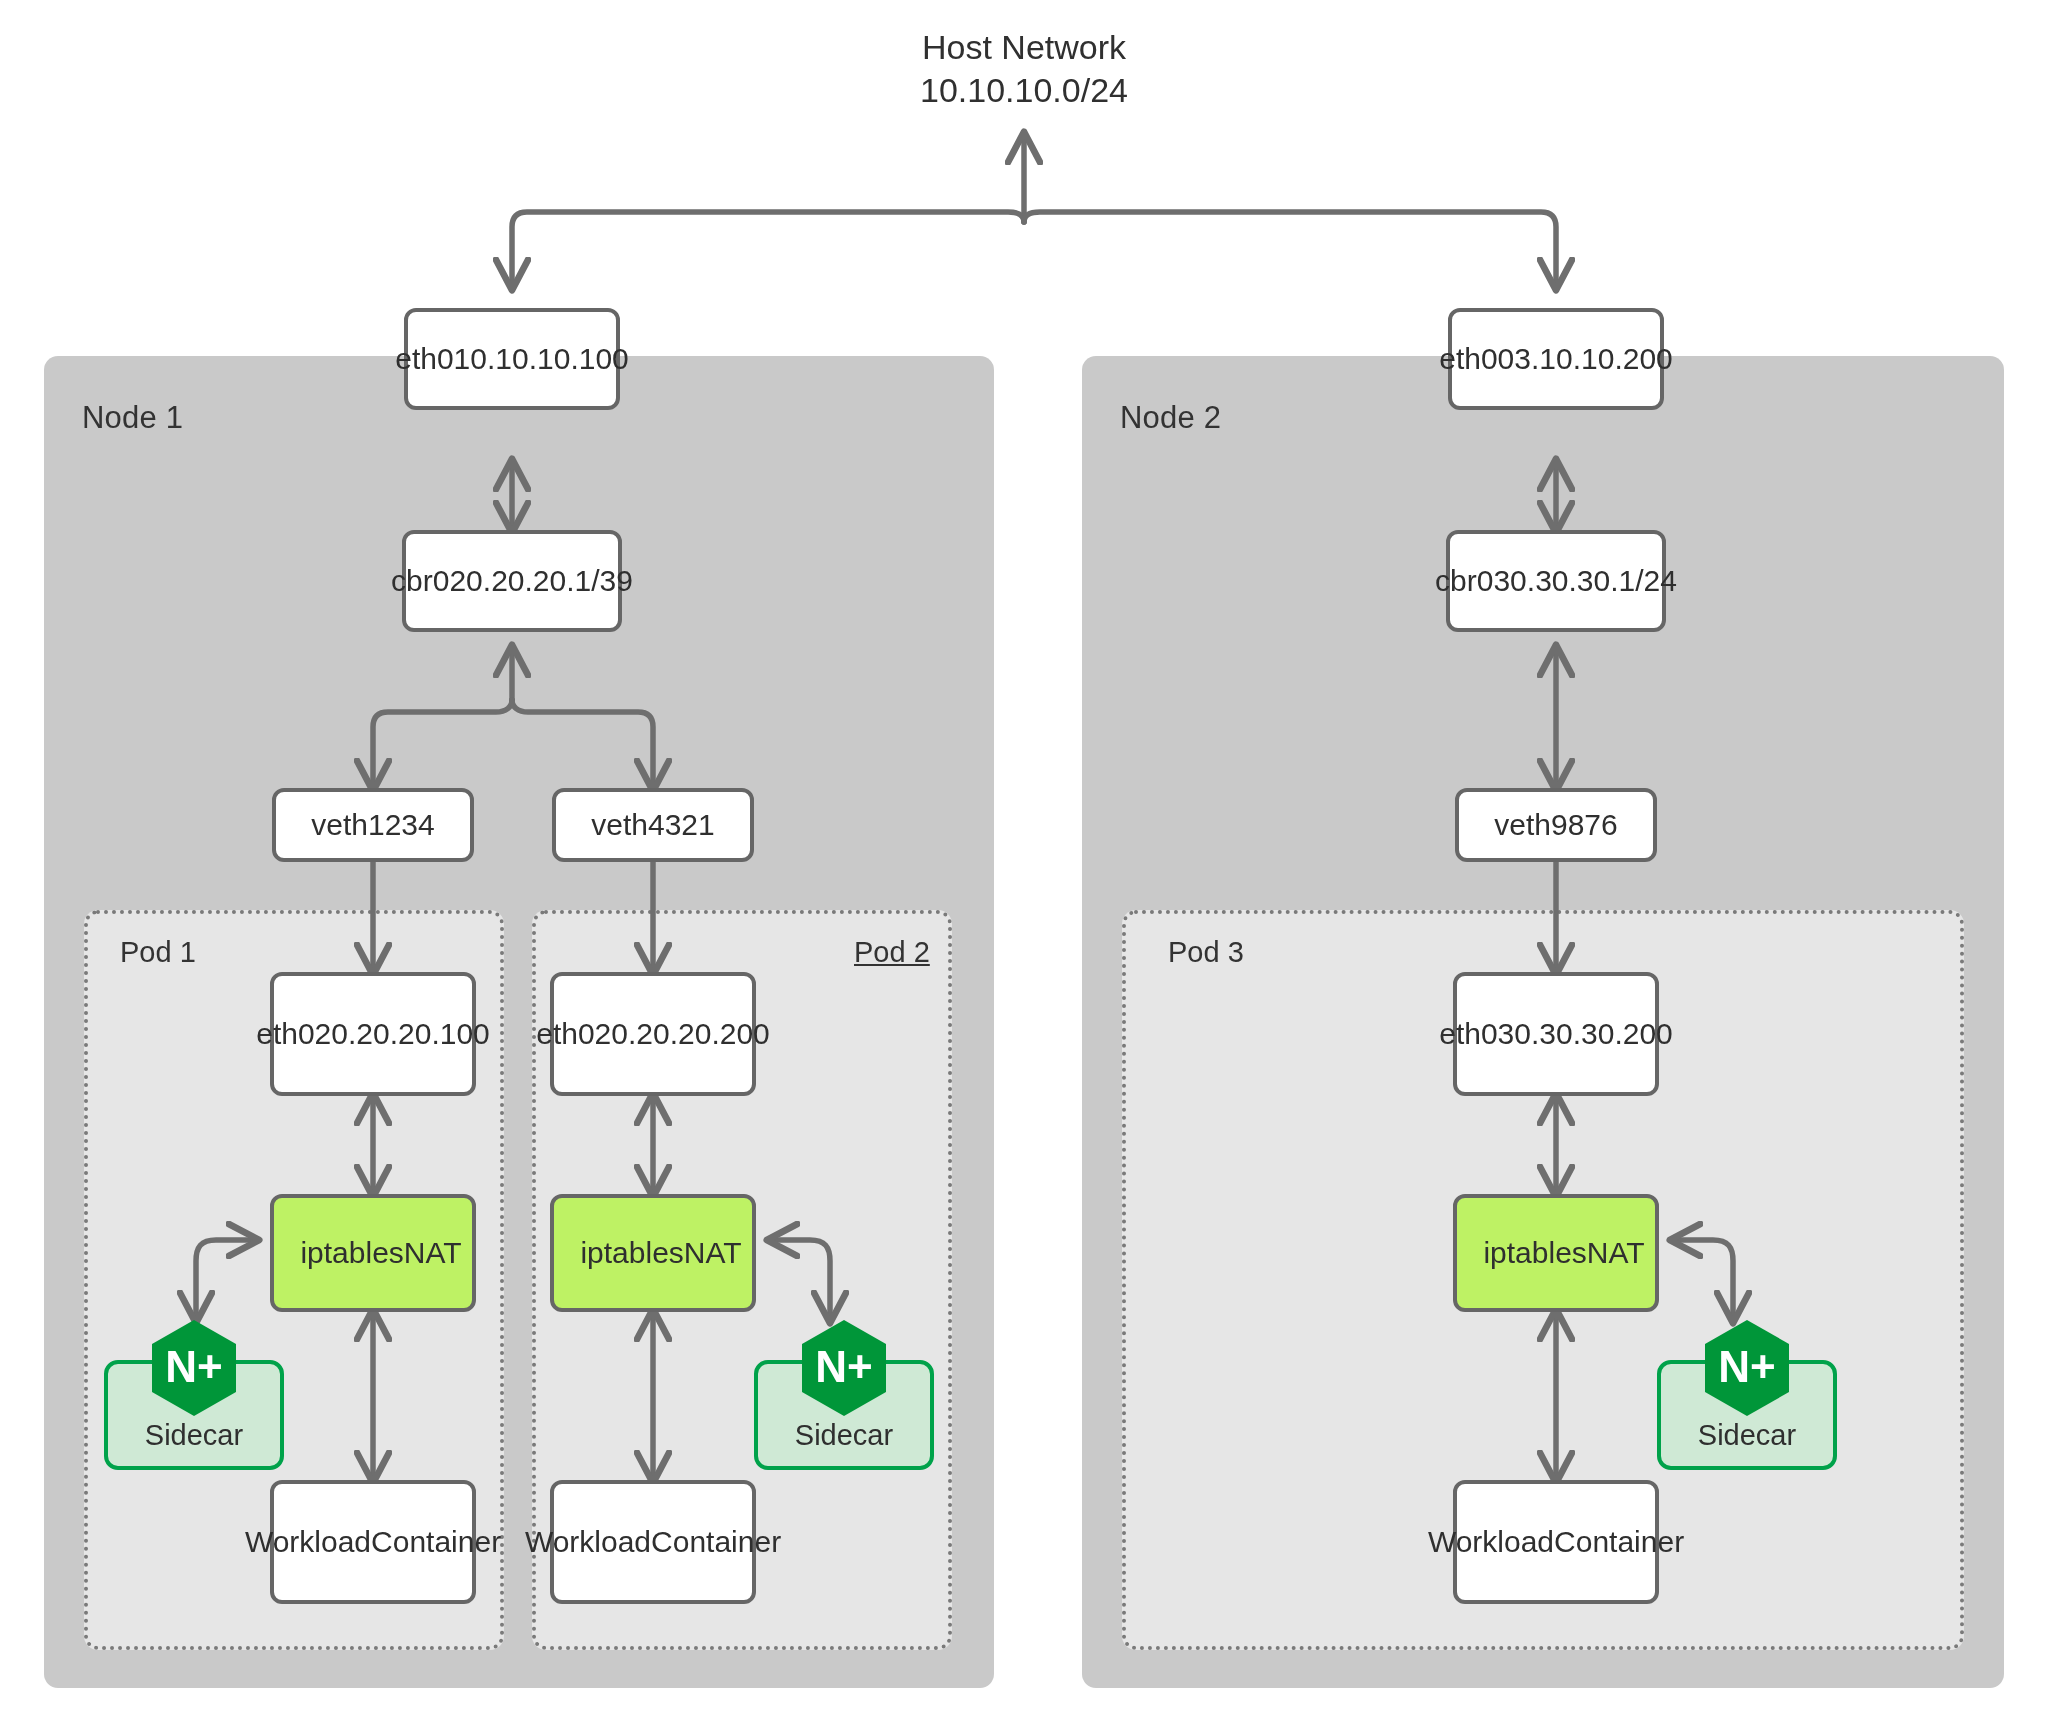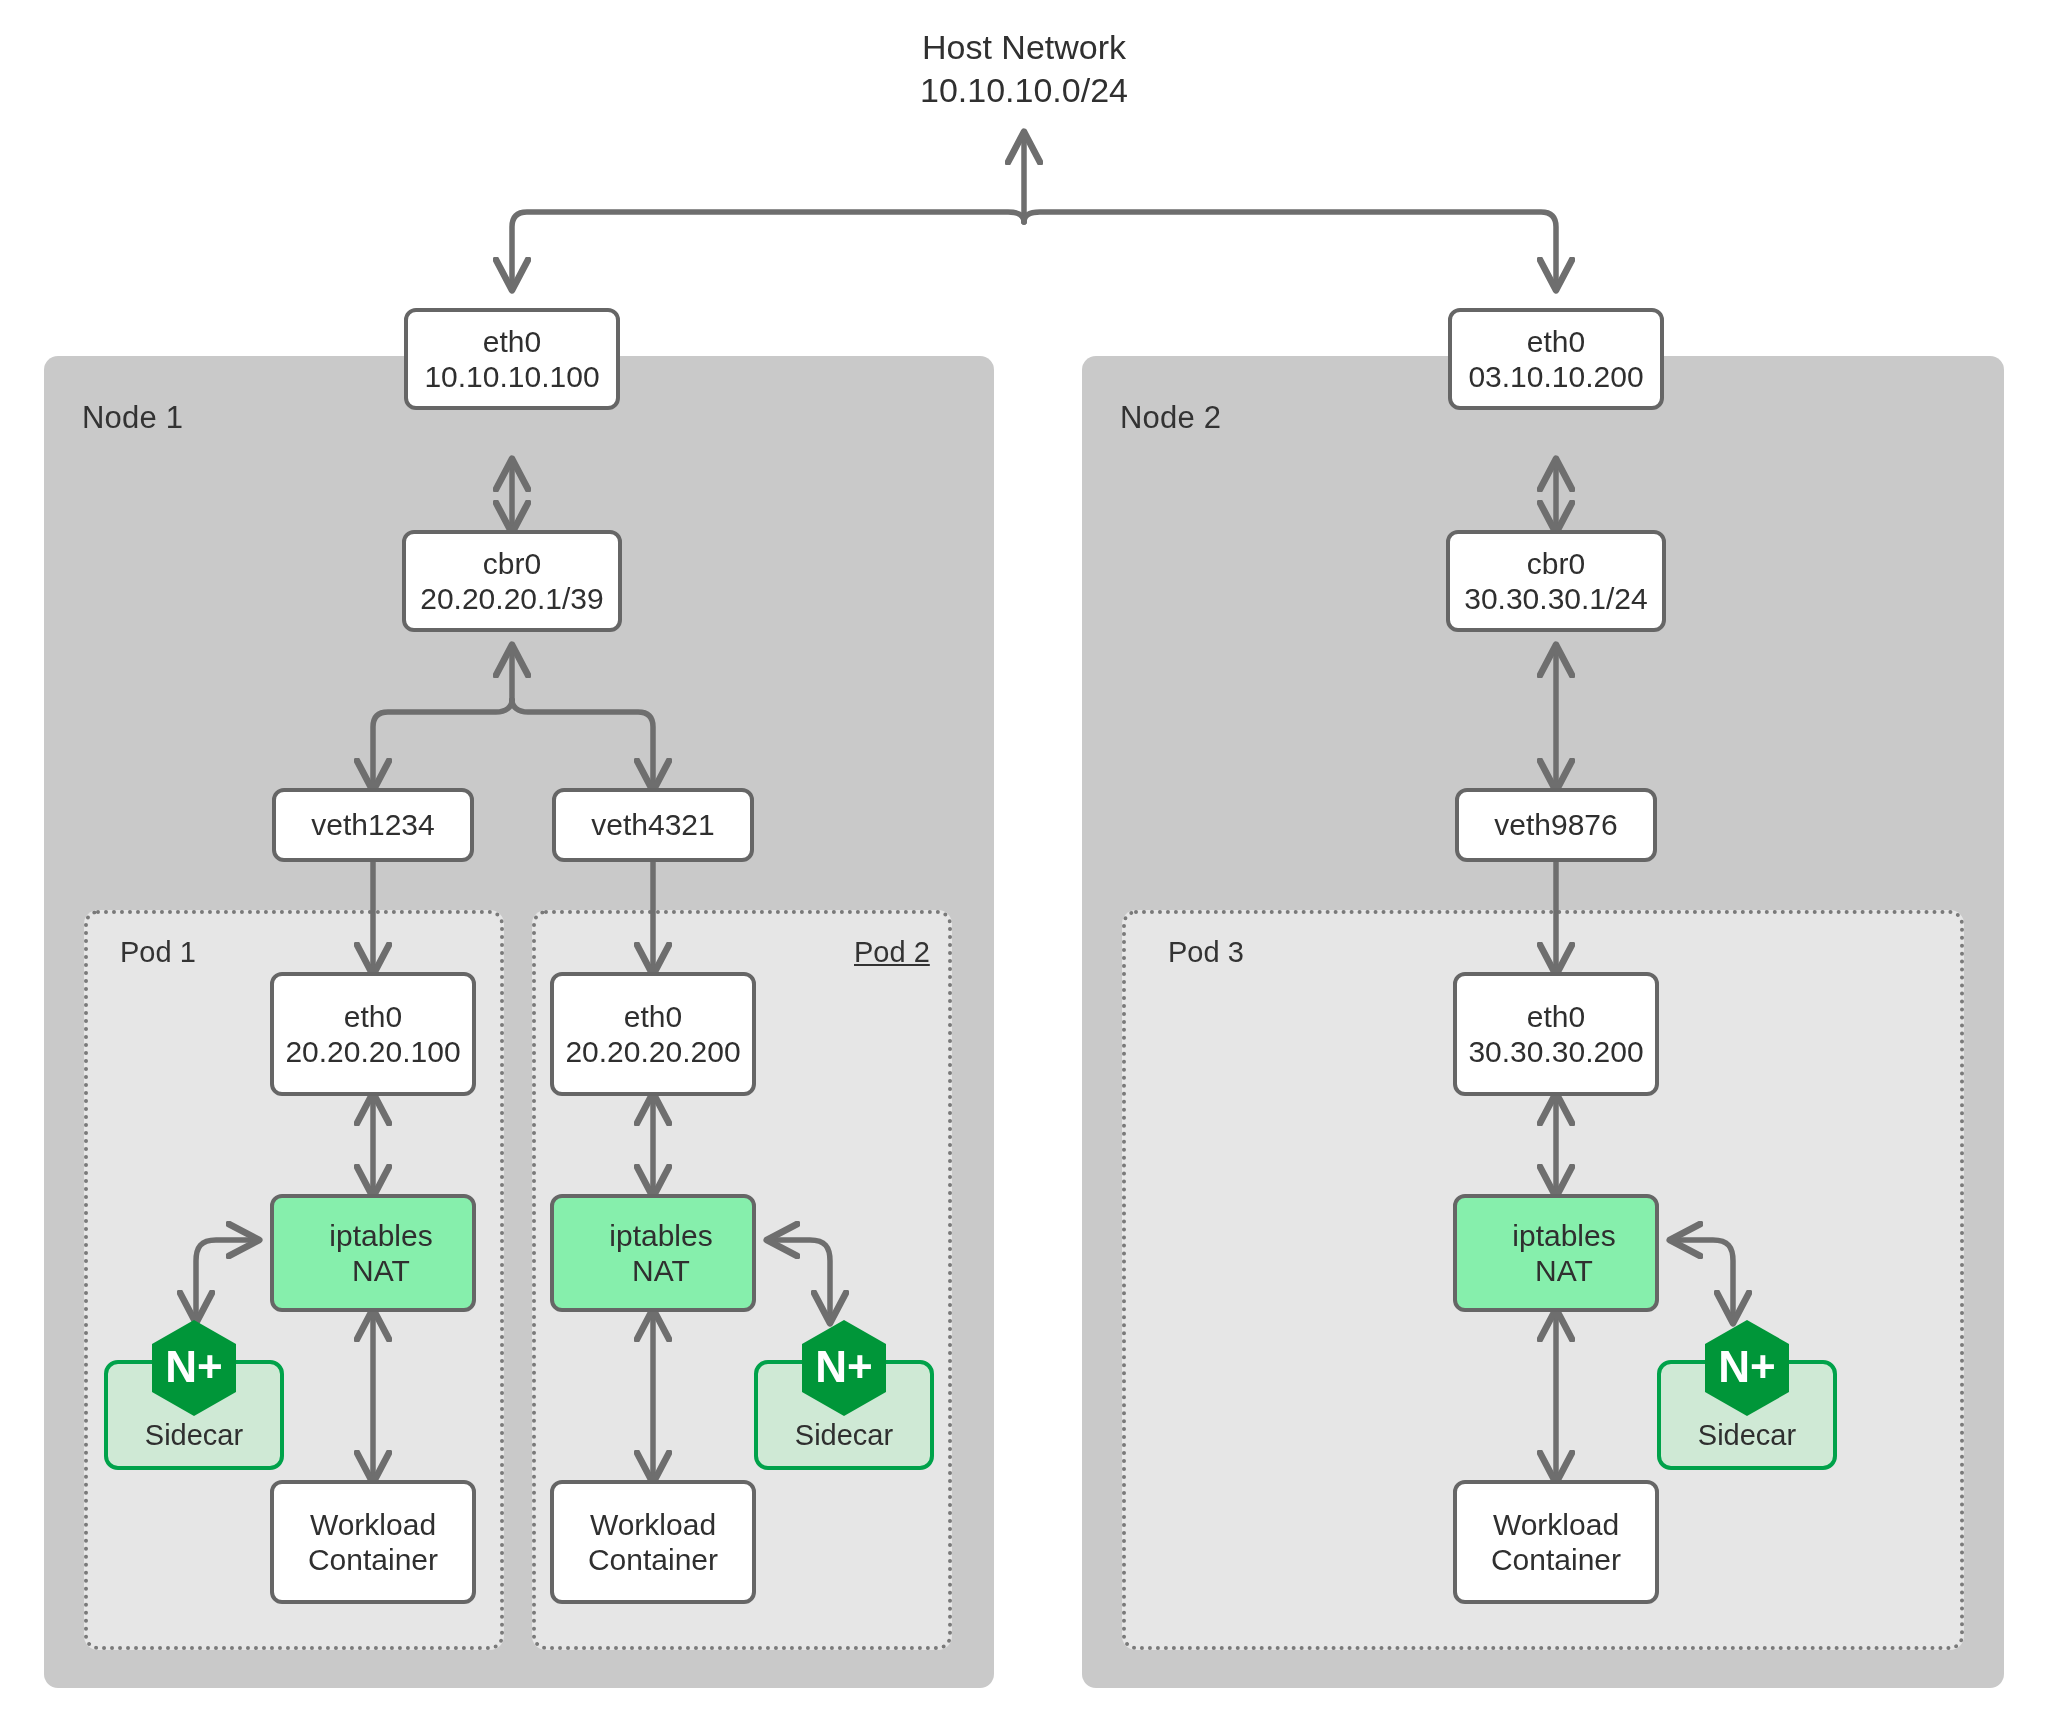--- a/index.html
+++ b/index.html
@@ -54,30 +54,30 @@
     white-space: nowrap;
     margin-left: 16px;
   }
   .box {
     position: absolute;
     background: #ffffff;
     border: 4px solid #666666;
     border-radius: 12px;
     box-sizing: border-box;
     display: flex;
-    flex-direction: column;
+    flex-direction: row;
     align-items: center;
     justify-content: center;
     font-size: 30px;
     line-height: 1.18;
     color: #2f2f2f;
     text-align: center;
   }
   .box.gray {
-    background: #86efac;
+    background: #bef264;
     padding-left: 16px;
   }
   .box .l2 { display: block; }
   .title {
     position: absolute;
     text-align: center;
     font-size: 34px;
     font-weight: normal;
     line-height: 1.25;
     color: #303030;

